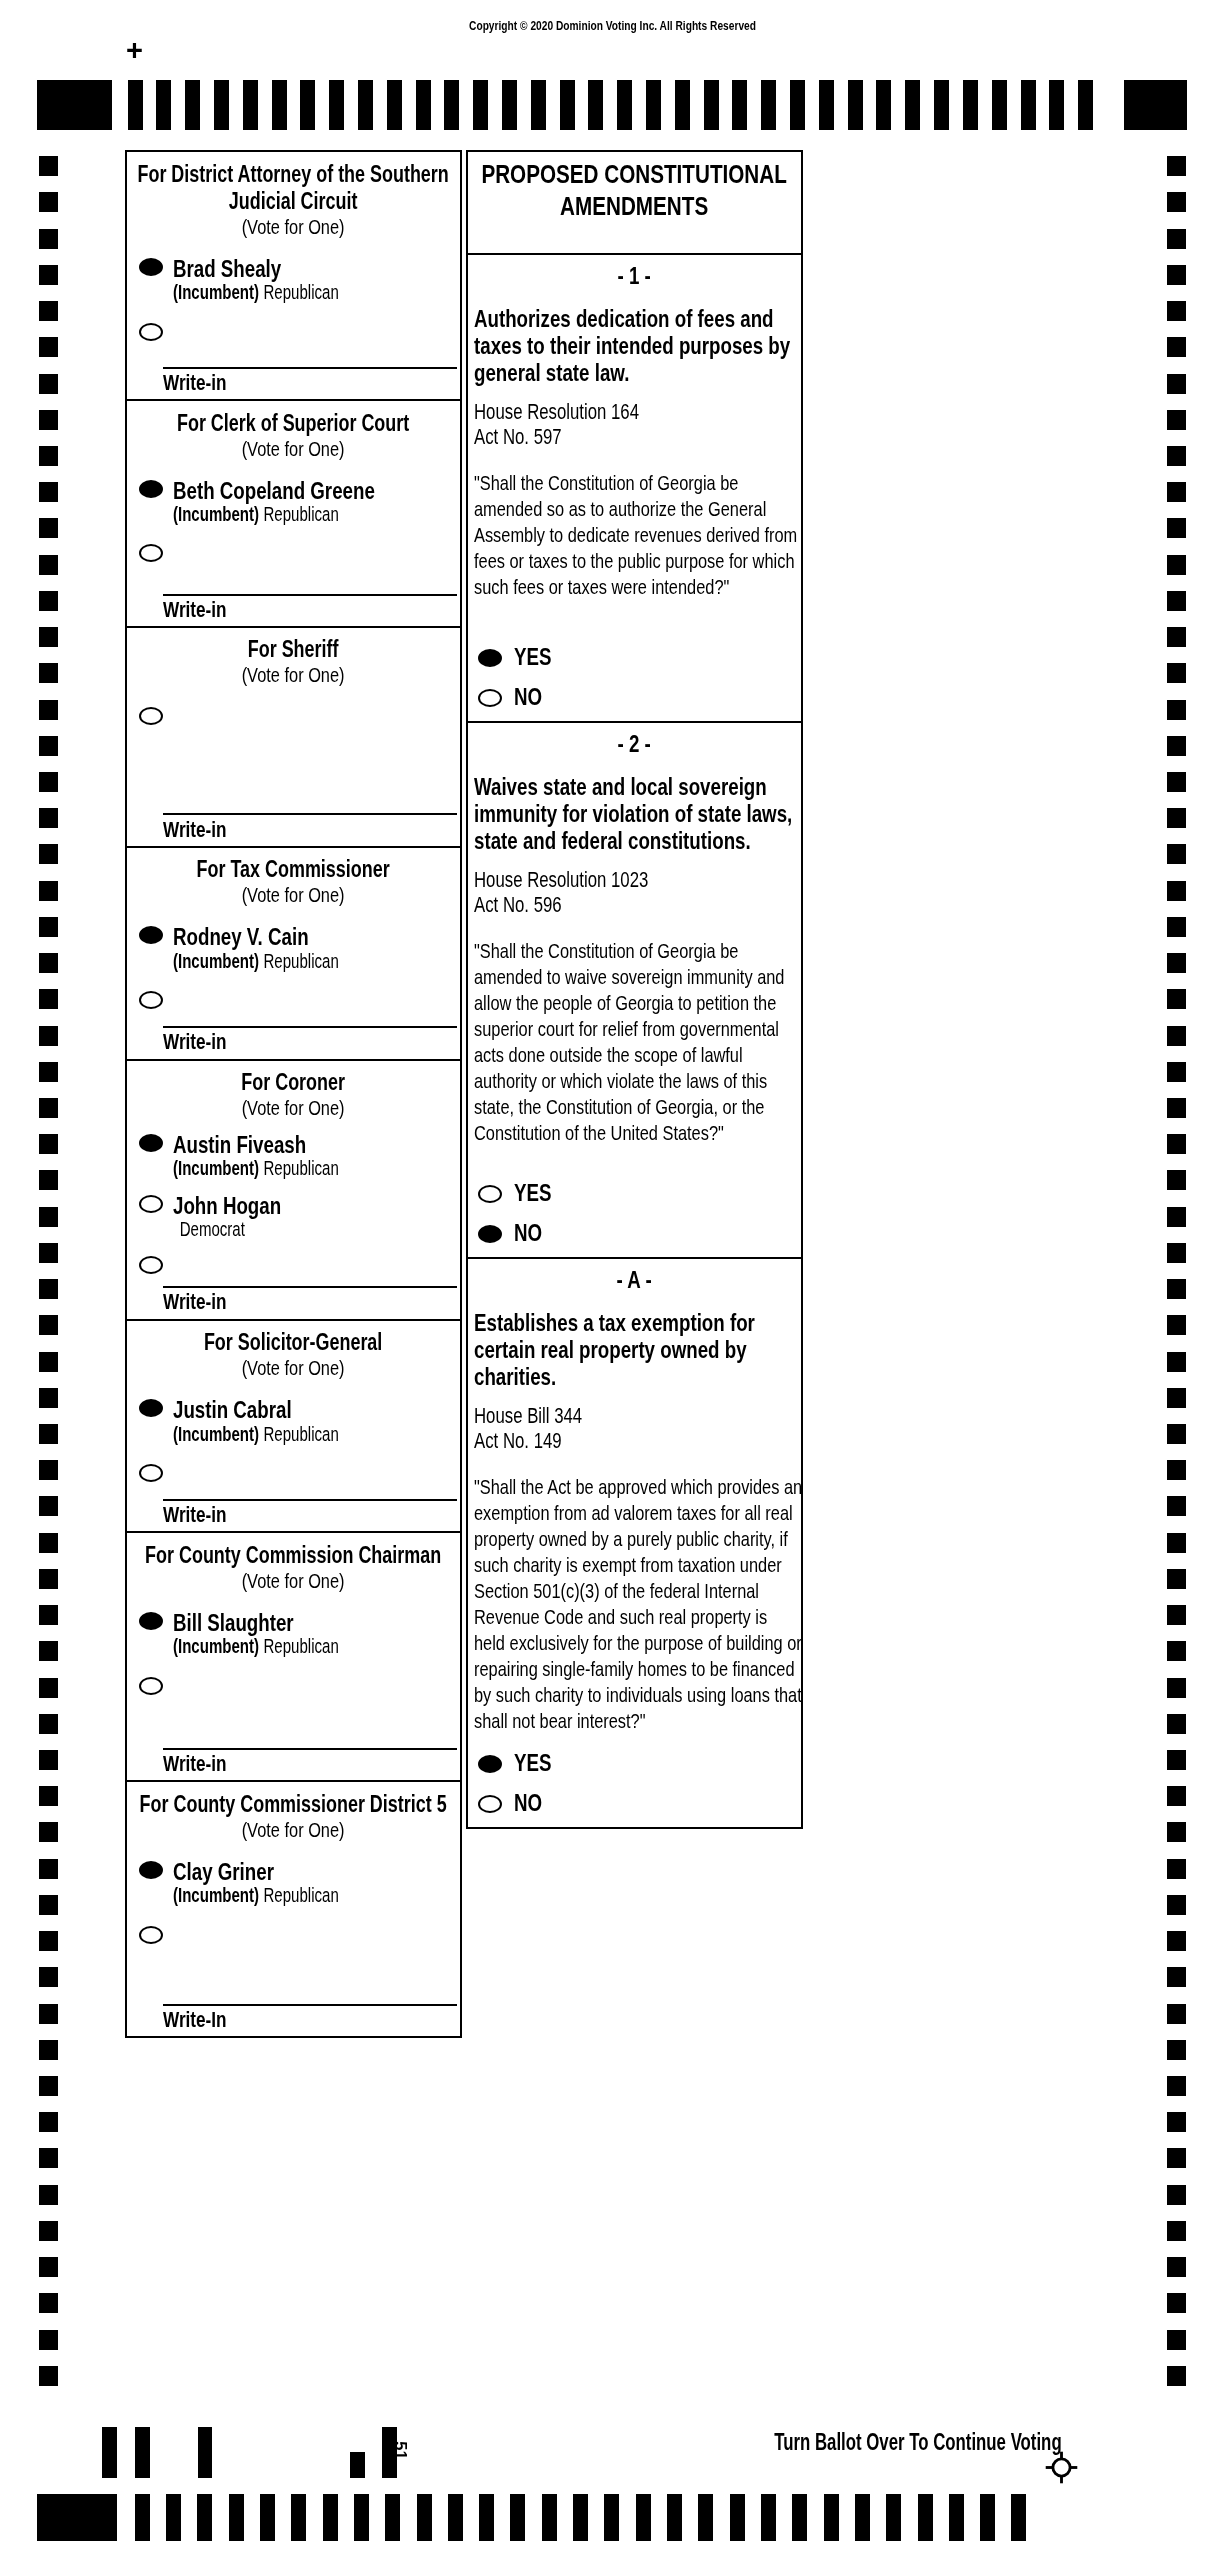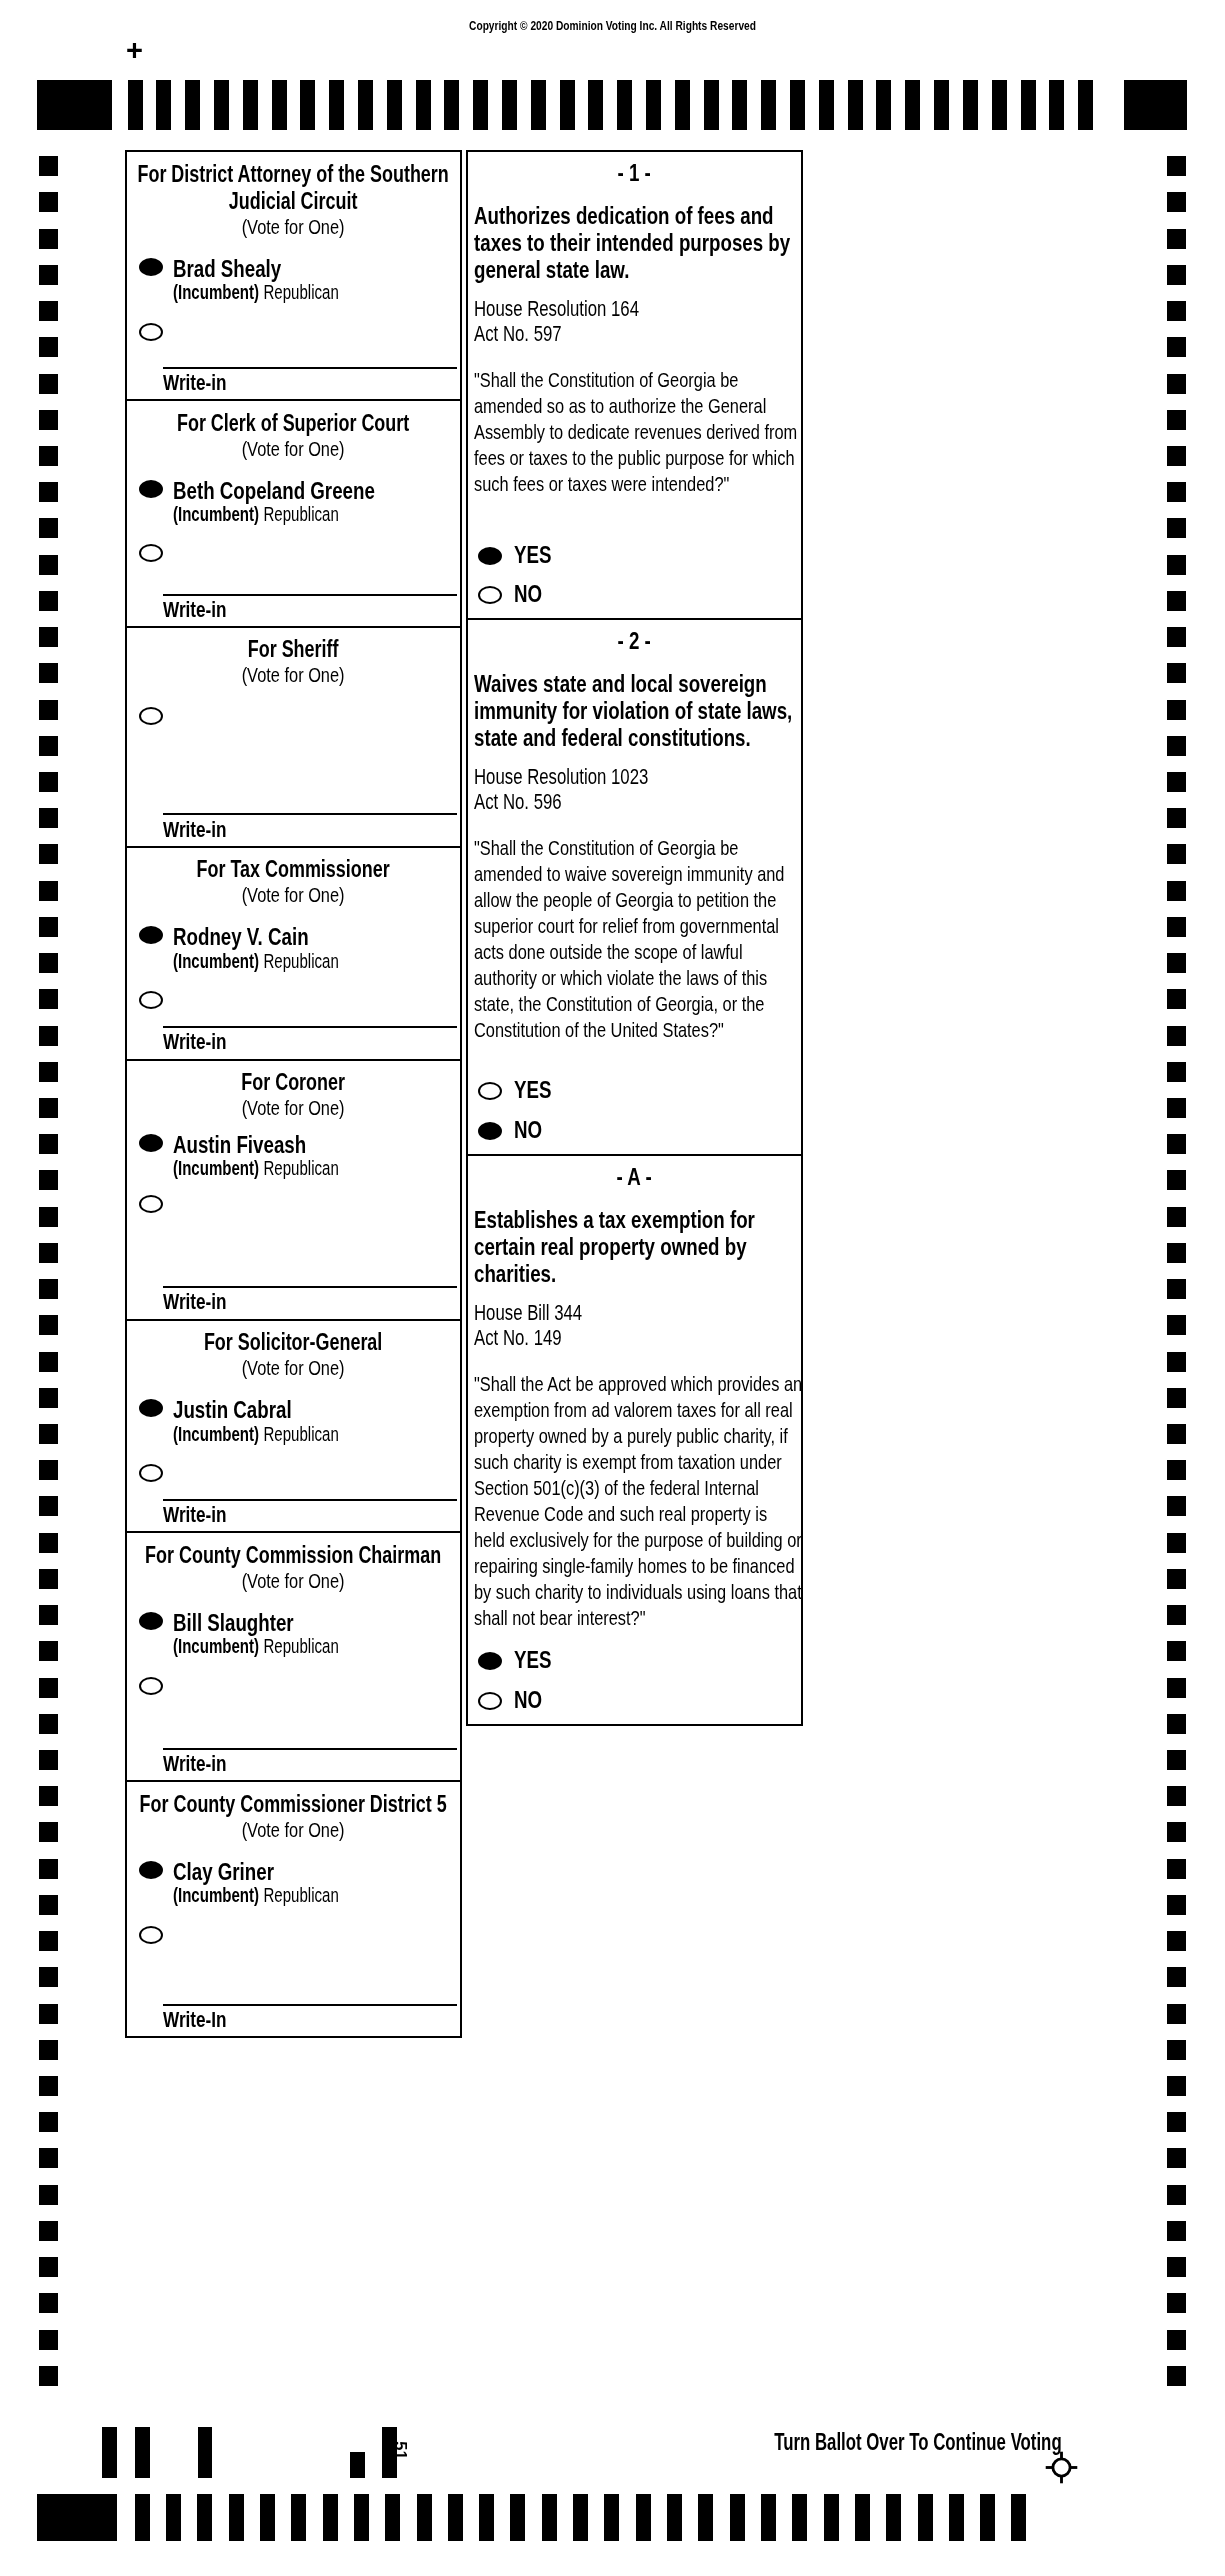--- a/index.html
+++ b/index.html
@@ -121,20 +121,27 @@
     <div class="ccen title">For Coroner</div>
     <div class="ccen votefor">(Vote for One)</div>
     <div class="cand" style="margin-top:11.5px">
       <div class="oval filled"></div>
       <div class="cinfo cleft">
         <div class="cname">Austin Fiveash</div>
         <div class="cparty"><span class="pp">(Incumbent)</span><span class="party-sep"></span><span>Republican</span></div>
       </div>
     </div>
     <div class="cand" style="margin-top:13px">
+      <div class="oval"></div>
+      <div class="cinfo cleft">
+        <div class="cname">John Hogan</div>
+        <div class="cparty" style="margin-left:8.6px"><span class="pp"></span><span>Democrat</span></div>
+      </div>
+    </div>
+    <div class="cand" style="margin-top:13px">
         <div class="oval"></div>
       </div>
     <div class="writein">
         <div class="wlabel cleft">Write-in</div>
       </div>
   </div>
 
   <div class="race" style="height:215px">
     <div class="ccen title">For Solicitor-General</div>
     <div class="ccen votefor">(Vote for One)</div>
@@ -186,20 +193,23 @@
       </div>
     <div class="writein">
         <div class="wlabel cleft">Write-In</div>
       </div>
   </div>
 
 </div>
 
 <div class="colR">
 
+  <div class="mbox" style="height:105px">
+    <div class="ccen mhdr">PROPOSED CONSTITUTIONAL AMENDMENTS</div>
+  </div>
 
   <div class="mbox" style="height:470px">
     <div class="ccen mid">- 1 -</div>
     <div class="msum cleft">Authorizes dedication of fees and taxes to their intended purposes by general state law.</div>
     <div class="mrefs cleft">
       <div>House Resolution 164</div>
       <div>Act No. 597</div>
     </div>
     <div class="mq cleft">"Shall the Constitution of Georgia be amended so as to authorize the General Assembly to dedicate revenues derived from fees or taxes to the public purpose for which such fees or taxes were intended?"</div>
     <div class="choices">

